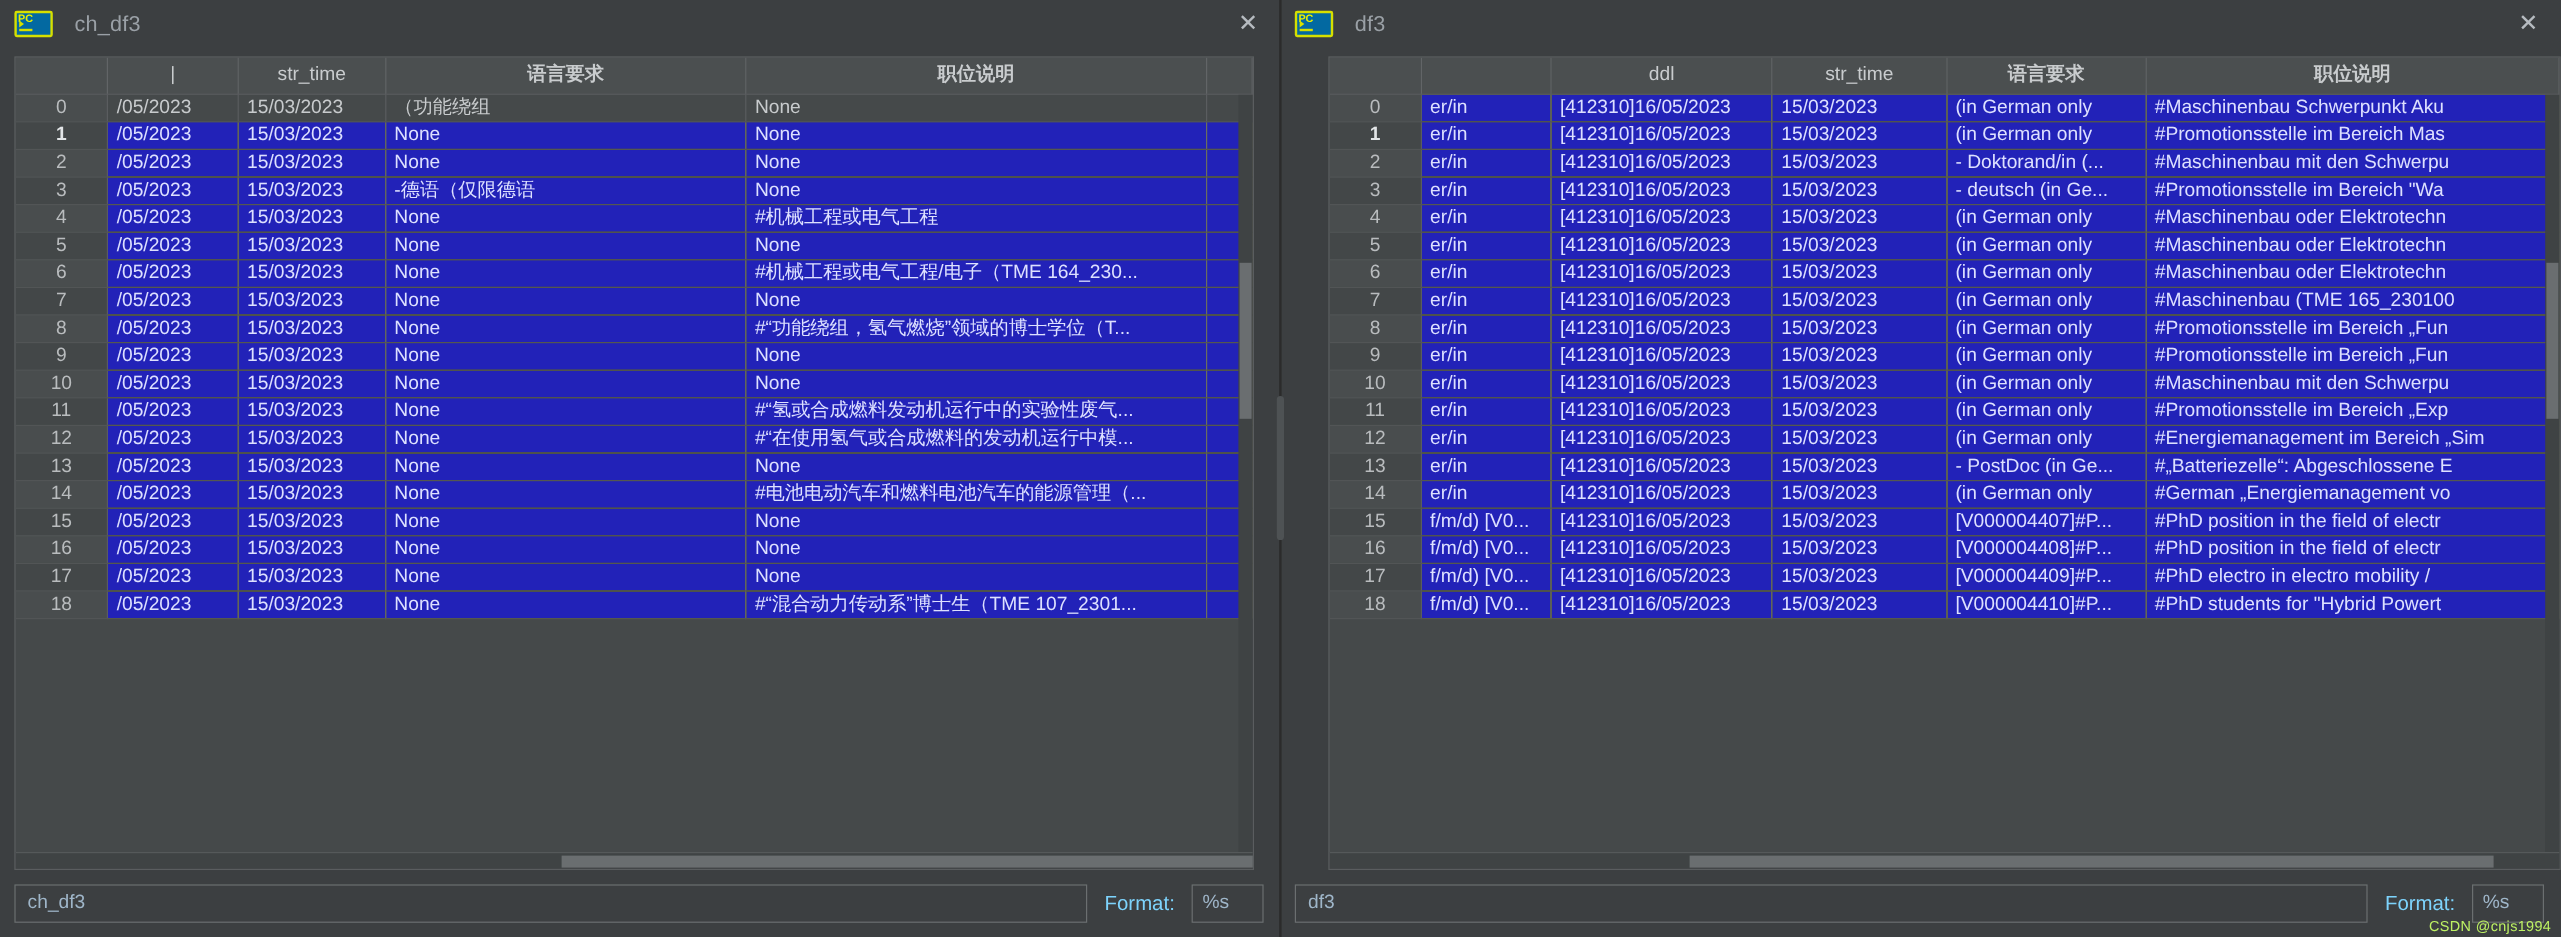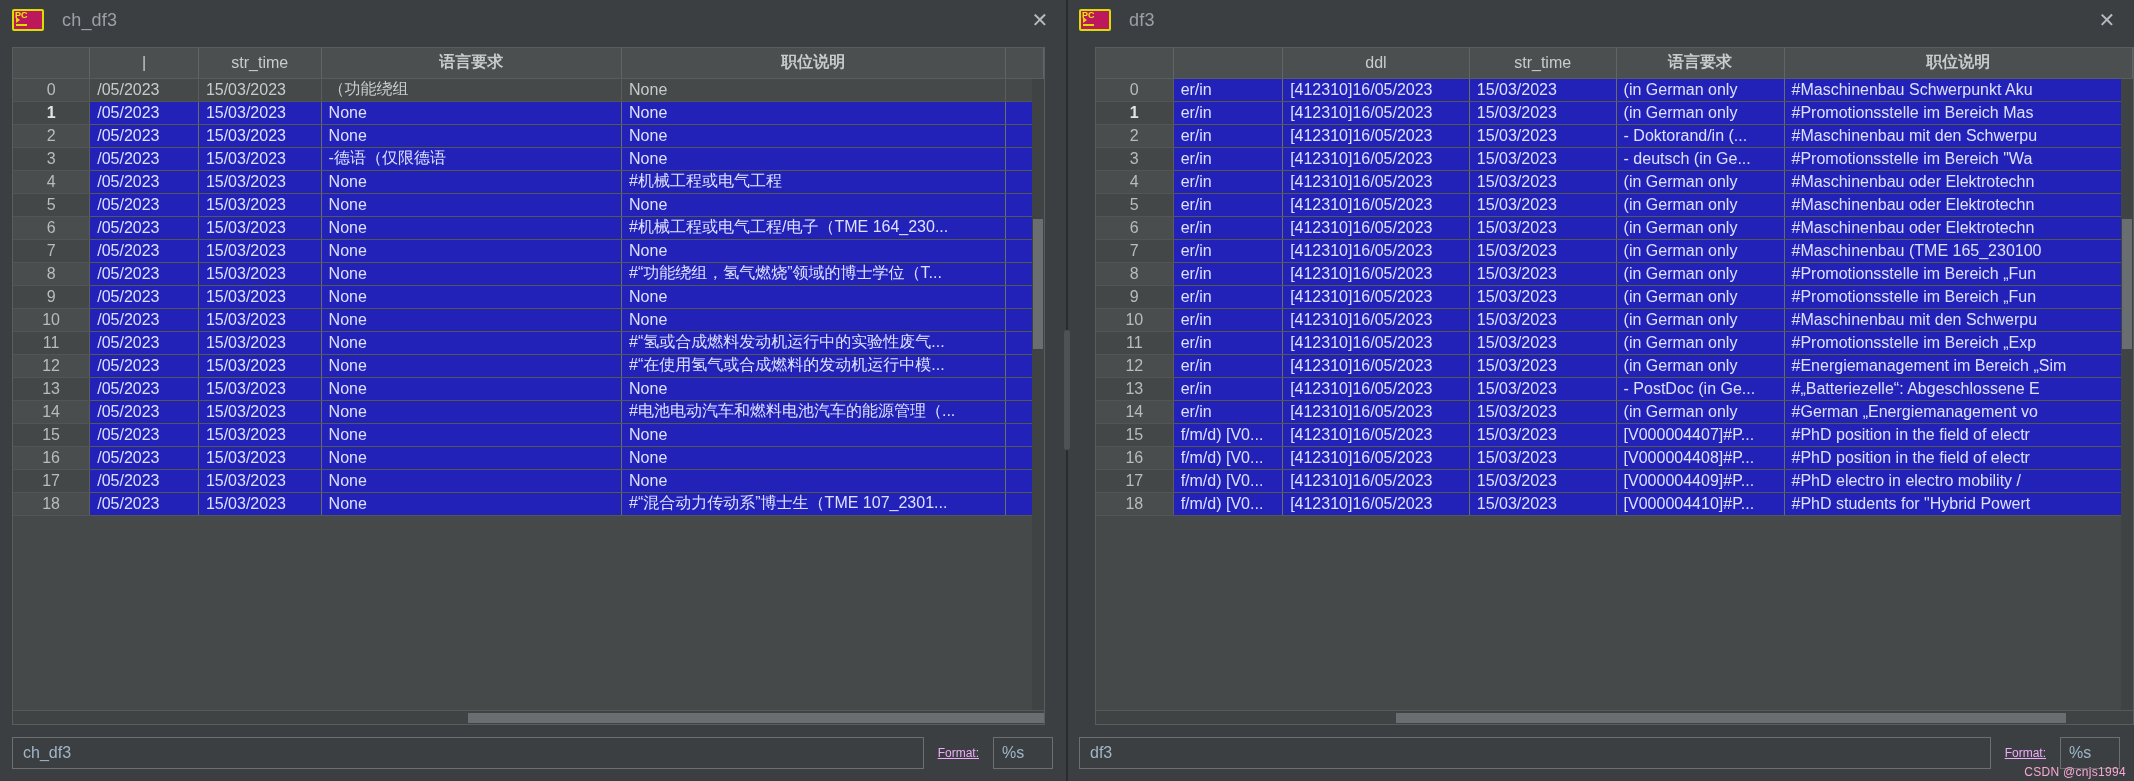--- a/index.html
+++ b/index.html
@@ -25,21 +25,21 @@
     background: #4e5254; border-radius: 3px;
   }
 
   
   .titlebar {
     height: 40px; flex: 0 0 40px; display: flex; align-items: center;
     padding: 0 10px 0 12px; position: relative;
   }
   .app-icon {
     width: 22px; height: 22px; flex: 0 0 22px; margin-right: 18px;
-    background: #be185d; border: 2px solid #d6e000; border-radius: 2px;
+    background: #0369a1; border: 2px solid #d6e000; border-radius: 2px;
     position: relative; overflow: hidden; padding-left: 28px;
   }
   .app-icon .pc {
     position: absolute; left: 1px; top: 0px; font-size: 9px; line-height: 9px;
     color: #e8f000; font-weight: bold; font-family: "Liberation Sans", sans-serif;
   }
   .app-icon .bar {
     position: absolute; left: 2px; bottom: 3px; width: 11px; height: 2px; background: #d6e000;
   }
   .app-icon .chev {
@@ -55,21 +55,21 @@
     text-align: center; cursor: pointer; font-weight: 300;
   }
 
   
   .table-wrap {
     position: relative; margin: 7px 12px 0 12px; flex: 1 1 auto;
     border: 1px solid #5a5d5f; background: #45494a; overflow: hidden;
     display: flex; flex-direction: column;
   }
   .panel.left  .table-wrap { margin-right: 22px; }
-  .panel.right .table-wrap { margin-left: 28px; margin-right: 0px; }
+  .panel.right .table-wrap { margin-left: 40px; margin-right: 0px; }
 
   table.grid { border-collapse: collapse; table-layout: fixed; width: 100%; }
   table.grid th {
     height: 30px; background: #4b4f50; color: #c9ccce; font-weight: normal;
     font-size: 16px; border-right: 1px solid #626567; border-bottom: 1px solid #5a5d5f;
     padding: 0 6px; white-space: nowrap; overflow: hidden; text-align: center;
   }
   table.grid th.cjk { font-weight: bold; font-family: Liberation Serif, serif; }
   table.grid td {
     height: 23px; font-size: 16px; color: #c8cbcd; padding: 0 7px;
@@ -102,27 +102,27 @@
 
   
   .bottombar {
     flex: 0 0 56px; height: 56px; display: flex; align-items: center;
     padding: 0 14px 0 12px; gap: 14px; position: relative;
   }
   .name-field {
     flex: 1 1 auto; height: 32px; background: #3c3f41; border: 1px solid #6b6f70;
     display: flex; align-items: center; padding: 0 10px; color: #9fb6c9; font-size: 16px;
   }
-  .fmt-label { color: #f0abfc; font-size: 12px; white-space: nowrap; text-decoration: underline; }
+  .fmt-label { color: #7dd3fc; font-size: 17px; white-space: nowrap; }
   .fmt-field {
     width: 60px; height: 32px; background: #3c3f41; border: 1px solid #6b6f70;
     display: flex; align-items: center; padding: 0 8px; color: #9fb6c9; font-size: 16px;
   }
   .watermark {
-    position: absolute; right: 8px; bottom: 2px; font-size: 12px; color: #f9a8d4;
+    position: absolute; right: 8px; bottom: 2px; font-size: 12px; color: #bef264;
     letter-spacing: .3px;
   }
 </style>
 </head>
 <body>
 
 <div class="screen">
 
   <div class="panel left">
 

